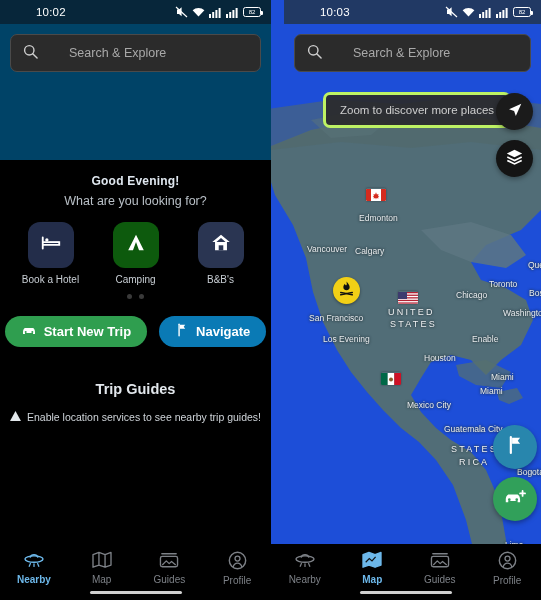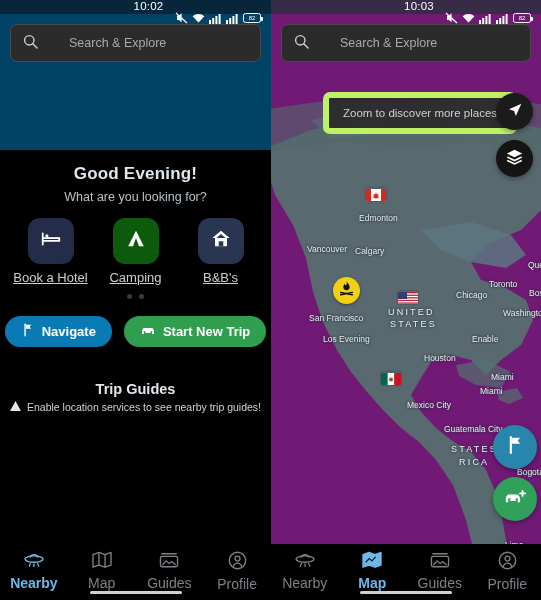--- a/index.html
+++ b/index.html
@@ -9,22 +9,22 @@
     font-family: "Liberation Sans", sans-serif;
     overflow: hidden;
   }
   .screens { display: flex; width: 541px; height: 600px; }
   .phone { position: relative; width: 271px; height: 600px; overflow: hidden; background: #000; }
   .phone.right { width: 270px; }
 
   
   .statusbar {
     position: relative; z-index: 40;
-    height: 14px; display: flex; align-items: center;
-    padding: 0 10px; color: #fff; flex-direction: column;
+    height: 24px; display: flex; align-items: center;
+    padding: 0 10px; color: #fff;
   }
   .statusbar.left-sb { background: #07263a; }
   .statusbar.right-sb { background: rgba(35,50,56,0.72); }
   .sb-time { font-size: 11.5px; letter-spacing: .2px; margin-left: 26px; }
   .sb-icons { margin-left: auto; display: flex; align-items: center; gap: 4px; }
   .sb-icons svg { display: block; }
   .battery {
     width: 18px; height: 10px; border: 1.3px solid #fff; border-radius: 2.5px;
     position: relative; display: flex; align-items: center; justify-content: center;
   }
@@ -40,88 +40,88 @@
     height: 38px; background: #2b2b2b; border-radius: 7px;
     display: flex; align-items: center; padding: 0 12px; gap: 12px;
     border: 1px solid #4a4a4a;
   }
   .searchbar .ph { color: #a9a9a9; font-size: 12.5px; margin-left: 19px; }
 
   
   .left-hero { height: 136px; background: #004367; }
   .left-body { background: #000; height: 100%; color: #fff; }
   .greeting {
-    text-align: center; font-size: 17px; font-weight: bold;
+    text-align: center; font-size: 12px; font-weight: bold;
     color: #dfe7ef; padding-top: 14px; letter-spacing: .2px;
   }
   .sub-greeting { text-align: center; font-size: 12.5px; color: #b9c0c7; margin-top: 6px; }
 
   .cats { display: flex; justify-content: space-around; padding: 14px 8px 0 8px; }
   .cat { width: 58px; display: flex; flex-direction: column; align-items: center; gap: 6px; }
   .cat-tile {
     width: 46px; height: 46px; border-radius: 12px;
     display: flex; align-items: center; justify-content: center;
   }
-  .cat-label { font-size: 13px; color: #c9cfd5; white-space: nowrap; text-decoration: underline; }
+  .cat-label { font-size: 10px; color: #c9cfd5; white-space: nowrap; }
   .dots { display: flex; justify-content: center; gap: 7px; margin-top: 9px; }
   .dot { width: 5px; height: 5px; border-radius: 50%; background: #3a3a3a; }
 
   .actions { display: flex; justify-content: center; gap: 12px; margin-top: 17px; }
   .pill {
     height: 31px; border-radius: 16px; display: flex; align-items: center;
     gap: 7px; padding: 0 16px; color: #fff; font-size: 13px; font-weight: bold;
   }
   .pill.nav { background: #0a7ab5; }
   .pill.trip { background: #2f9e4f; }
 
   .guides-title {
     text-align: center; font-size: 14.5px; font-weight: bold;
     color: #e2e7ec; margin-top: 34px;
   }
   .guides-note {
     display: flex; align-items: center; justify-content: center; gap: 6px;
-    margin-top: 4px; font-size: 10.5px; color: #cfd4d9;
+    margin-top: 14px; font-size: 10.5px; color: #cfd4d9;
   }
 
   
   .bottomnav {
     position: absolute; left: 0; bottom: 0; width: 100%; height: 56px;
     background: #000; display: flex; align-items: flex-start; padding-top: 7px; z-index: 45;
   }
   .navitem {
     flex: 1; display: flex; flex-direction: column; align-items: center; gap: 3px;
-    color: #7d8187; font-size: 14px;
+    color: #7d8187; font-size: 10px;
   }
   .navitem.active { color: #6db8ea; font-weight: bold; }
   .homebar {
     position: absolute; bottom: 6px; left: 50%; transform: translateX(-50%);
     width: 92px; height: 3.5px; border-radius: 2px; background: #cfcfcf;
   }
 
   
-  .map { position: absolute; inset: 0; background: #701a75; overflow: hidden; }
+  .map { position: absolute; inset: 0; background: #1d4ed8; overflow: hidden; padding-left: 13px; }
   .map svg.land { position: absolute; inset: 0; width: 270px; height: 600px; }
   .maplabel {
     position: absolute; color: #e9edef; font-size: 8.5px;
     text-shadow: 0 0 2px rgba(40,55,62,.95), 0 0 3px rgba(40,55,62,.9);
     white-space: nowrap;
   }
   .maplabel.country { font-size: 9px; letter-spacing: 2.2px; color: #f0f3f4; }
   .flag {
     position: absolute; width: 20px; height: 13px; border-radius: 1.5px;
     overflow: hidden; box-shadow: 0 0 2px rgba(0,0,0,.45);
   }
   .campfire {
     position: absolute; width: 27px; height: 27px; border-radius: 50%;
     background: #f2d016; display: flex; align-items: center; justify-content: center;
     box-shadow: 0 1px 3px rgba(0,0,0,.4);
   }
   .toast {
     position: absolute; left: 52px; top: 92px; z-index: 30;
-    background: rgba(43,43,43,.93); border: 6px solid #bef264; border-radius: 7px;
+    background: rgba(43,43,43,.93); border: 3px solid #bef264; border-radius: 7px;
     padding: 9px 14px; color: #cfcfcf; font-size: 11.5px;
   }
   .roundbtn {
     position: absolute; border-radius: 50%; display: flex;
     align-items: center; justify-content: center; z-index: 30;
     box-shadow: 0 2px 5px rgba(0,0,0,.35);
   }
   .rb-locate { right: 8px; top: 93px; width: 37px; height: 37px; background: #1b1b1b; }
   .rb-layers { right: 8px; top: 140px; width: 37px; height: 37px; background: #141414; }
   .rb-nav   { right: 4px; top: 425px; width: 44px; height: 44px; background: #2886ad; }
@@ -217,34 +217,34 @@
           <div class="cat-label">B&amp;B's</div>
         </div>
       </div>
 
       <div class="dots">
         <span class="dot"></span>
         <span class="dot"></span>
       </div>
 
       <div class="actions">
-        <div class="pill nav">
-          <span><svg width="14" height="14" viewBox="0 0 24 24">
-                <path d="M7 2v20" stroke="#fff" stroke-width="2.4" stroke-linecap="round"></path>
-                <path d="M8.5 3h9l-2.6 3.4L17.5 10h-9z" fill="#fff"></path>
-              </svg></span>
-          <span>Navigate</span>
-        </div>
         <div class="pill trip">
           <span><svg width="16" height="14" viewBox="0 0 24 20">
                 <path d="M3 13c0-3 1.6-6 3.4-6h11.2C19.4 7 21 10 21 13v3h-3v-1.6H6V16H3z" fill="#fff"></path>
                 <circle cx="7" cy="13" r="1.5" fill="#2f9e4f"></circle>
                 <circle cx="17" cy="13" r="1.5" fill="#2f9e4f"></circle>
               </svg></span>
           <span>Start New Trip</span>
+        </div>
+        <div class="pill nav">
+          <span><svg width="14" height="14" viewBox="0 0 24 24">
+                <path d="M7 2v20" stroke="#fff" stroke-width="2.4" stroke-linecap="round"></path>
+                <path d="M8.5 3h9l-2.6 3.4L17.5 10h-9z" fill="#fff"></path>
+              </svg></span>
+          <span>Navigate</span>
         </div>
       </div>
 
       <div class="guides-title">Trip Guides</div>
       <div class="guides-note">
         <span><svg width="11" height="10" viewBox="0 0 12 11">
               <path d="M6 0 12 11H0z" fill="#e3e8ec"></path>
             </svg></span>
         <span>Enable location services to see nearby trip guides!</span>
       </div>

